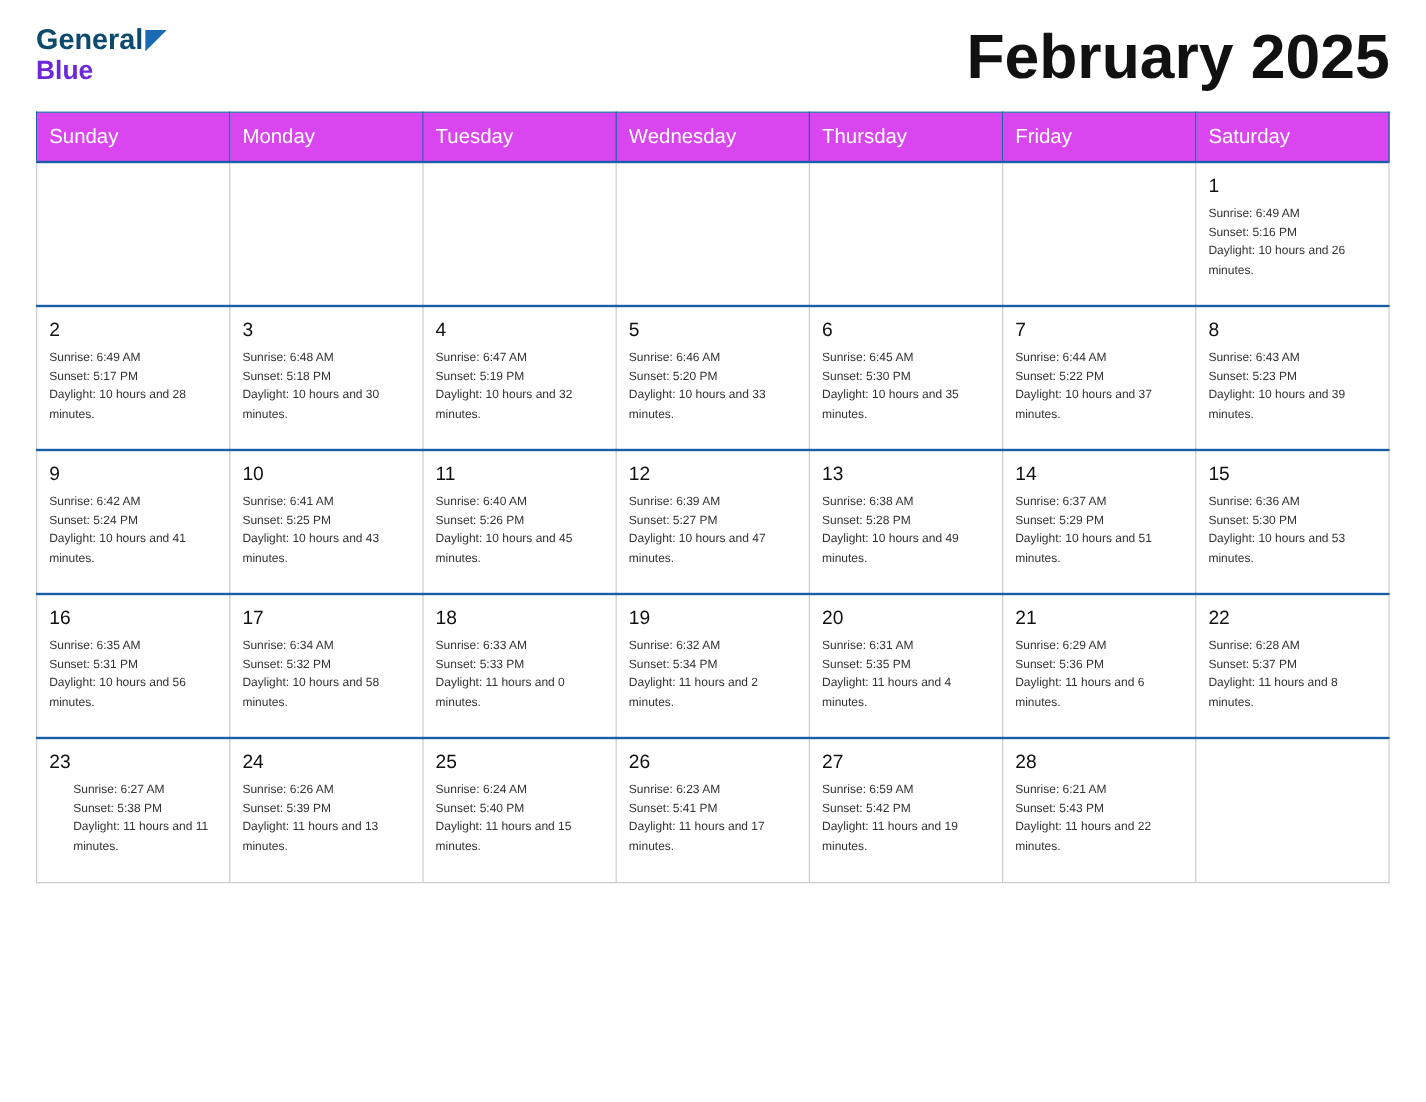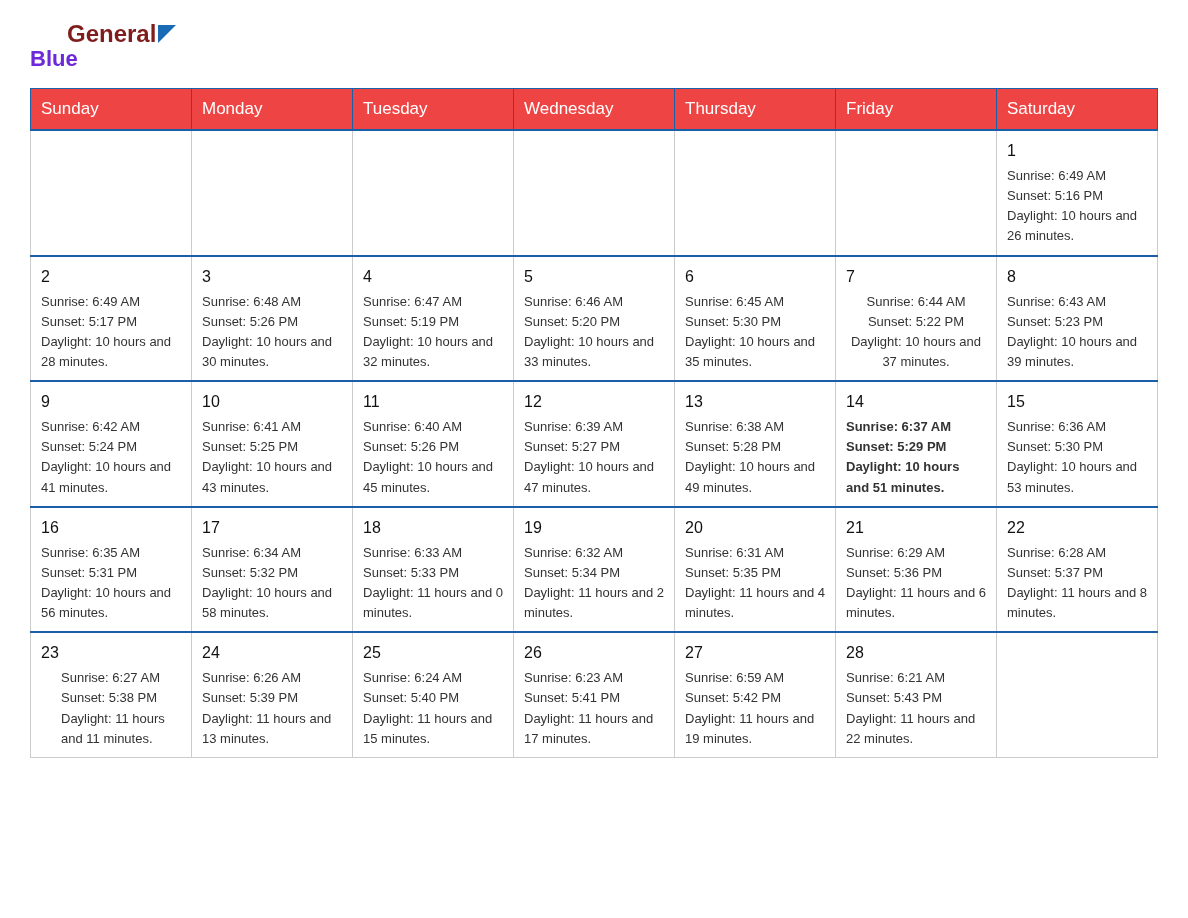--- a/index.html
+++ b/index.html
@@ -40,21 +40,21 @@
       font-size: 20px;
       color: #444;
       margin-top: 4px;
     }
     .calendar {
       width: 100%;
       border-collapse: collapse;
       table-layout: fixed;
     }
     .calendar thead th {
-      background: #ef4444;
+      background: #d946ef;
       color: #fff;
       font-size: 17px;
       font-weight: normal;
       padding: 10px 10px;
       text-align: left;
       border: 1px solid #1a5fa8;
     }
     .calendar tbody td {
       vertical-align: top;
       border: 1px solid #ccc;
@@ -75,51 +75,51 @@
       border-top: 2px solid #1a5fa8;
     }
     .day-num {
       font-size: 16px;
       font-weight: normal;
       color: #111;
       display: block;
       margin-bottom: 3px;
     }
     .day-info {
-      font-size: 13px;
+      font-size: 10px;
       color: #333;
       line-height: 1.55;
     }
     .logo-wrapper {
       display: flex;
       align-items: center;
     }
     .logo-general {
       font-size: 24px;
       font-weight: bold;
-      color: #7f1d1d;
-      margin-left: 37px;
+      color: #0c4a6e;
     }
   </style>
 </head>
 <body>
 
 <div class="header">
   <div class="logo">
     <div class="logo-wrapper">
       <span class="logo-general">General</span>
       <span style="display:inline-block;margin-left:2px;position:relative;top:0px;">
         <svg width="18" height="18" viewBox="0 0 18 18" style="vertical-align:middle;display:inline-block;">
           <polygon points="0,0 18,0 0,18" fill="#1a6bb5"></polygon>
         </svg>
       </span>
     </div>
     <span class="logo-blue" style="margin-top:-2px;">Blue</span>
   </div>
   <div class="title-area">
+    <h1>February 2025</h1>
   </div>
 </div>
 
 <table class="calendar">
   <thead>
     <tr>
     <th>Sunday</th>
         <th>Monday</th>
         <th>Tuesday</th>
         <th>Wednesday</th>
@@ -146,21 +146,21 @@
       <tr>
         <td>
           <span class="day-num">2</span>
           <div class="day-info" style="white-space: pre-line;">Sunrise: 6:49 AM
 Sunset: 5:17 PM
 Daylight: 10 hours and 28 minutes.</div>
         </td>
         <td>
           <span class="day-num">3</span>
           <div class="day-info" style="white-space: pre-line;">Sunrise: 6:48 AM
-Sunset: 5:26 PM
+Sunset: 5:18 PM
 Daylight: 10 hours and 30 minutes.</div>
         </td>
         <td>
           <span class="day-num">4</span>
           <div class="day-info" style="white-space: pre-line;">Sunrise: 6:47 AM
 Sunset: 5:19 PM
 Daylight: 10 hours and 32 minutes.</div>
         </td>
         <td>
           <span class="day-num">5</span>
@@ -169,21 +169,21 @@
 Daylight: 10 hours and 33 minutes.</div>
         </td>
         <td>
           <span class="day-num">6</span>
           <div class="day-info" style="white-space: pre-line;">Sunrise: 6:45 AM
 Sunset: 5:30 PM
 Daylight: 10 hours and 35 minutes.</div>
         </td>
         <td>
           <span class="day-num">7</span>
-          <div class="day-info" style="white-space: pre-line; text-align: center;">Sunrise: 6:44 AM
+          <div class="day-info" style="white-space: pre-line;">Sunrise: 6:44 AM
 Sunset: 5:22 PM
 Daylight: 10 hours and 37 minutes.</div>
         </td>
         <td>
           <span class="day-num">8</span>
           <div class="day-info" style="white-space: pre-line;">Sunrise: 6:43 AM
 Sunset: 5:23 PM
 Daylight: 10 hours and 39 minutes.</div>
         </td>
       </tr>
@@ -213,21 +213,21 @@
 Daylight: 10 hours and 47 minutes.</div>
         </td>
         <td>
           <span class="day-num">13</span>
           <div class="day-info" style="white-space: pre-line;">Sunrise: 6:38 AM
 Sunset: 5:28 PM
 Daylight: 10 hours and 49 minutes.</div>
         </td>
         <td>
           <span class="day-num">14</span>
-          <div class="day-info" style="white-space: pre-line; font-weight: bold;">Sunrise: 6:37 AM
+          <div class="day-info" style="white-space: pre-line;">Sunrise: 6:37 AM
 Sunset: 5:29 PM
 Daylight: 10 hours and 51 minutes.</div>
         </td>
         <td>
           <span class="day-num">15</span>
           <div class="day-info" style="white-space: pre-line;">Sunrise: 6:36 AM
 Sunset: 5:30 PM
 Daylight: 10 hours and 53 minutes.</div>
         </td>
       </tr>

